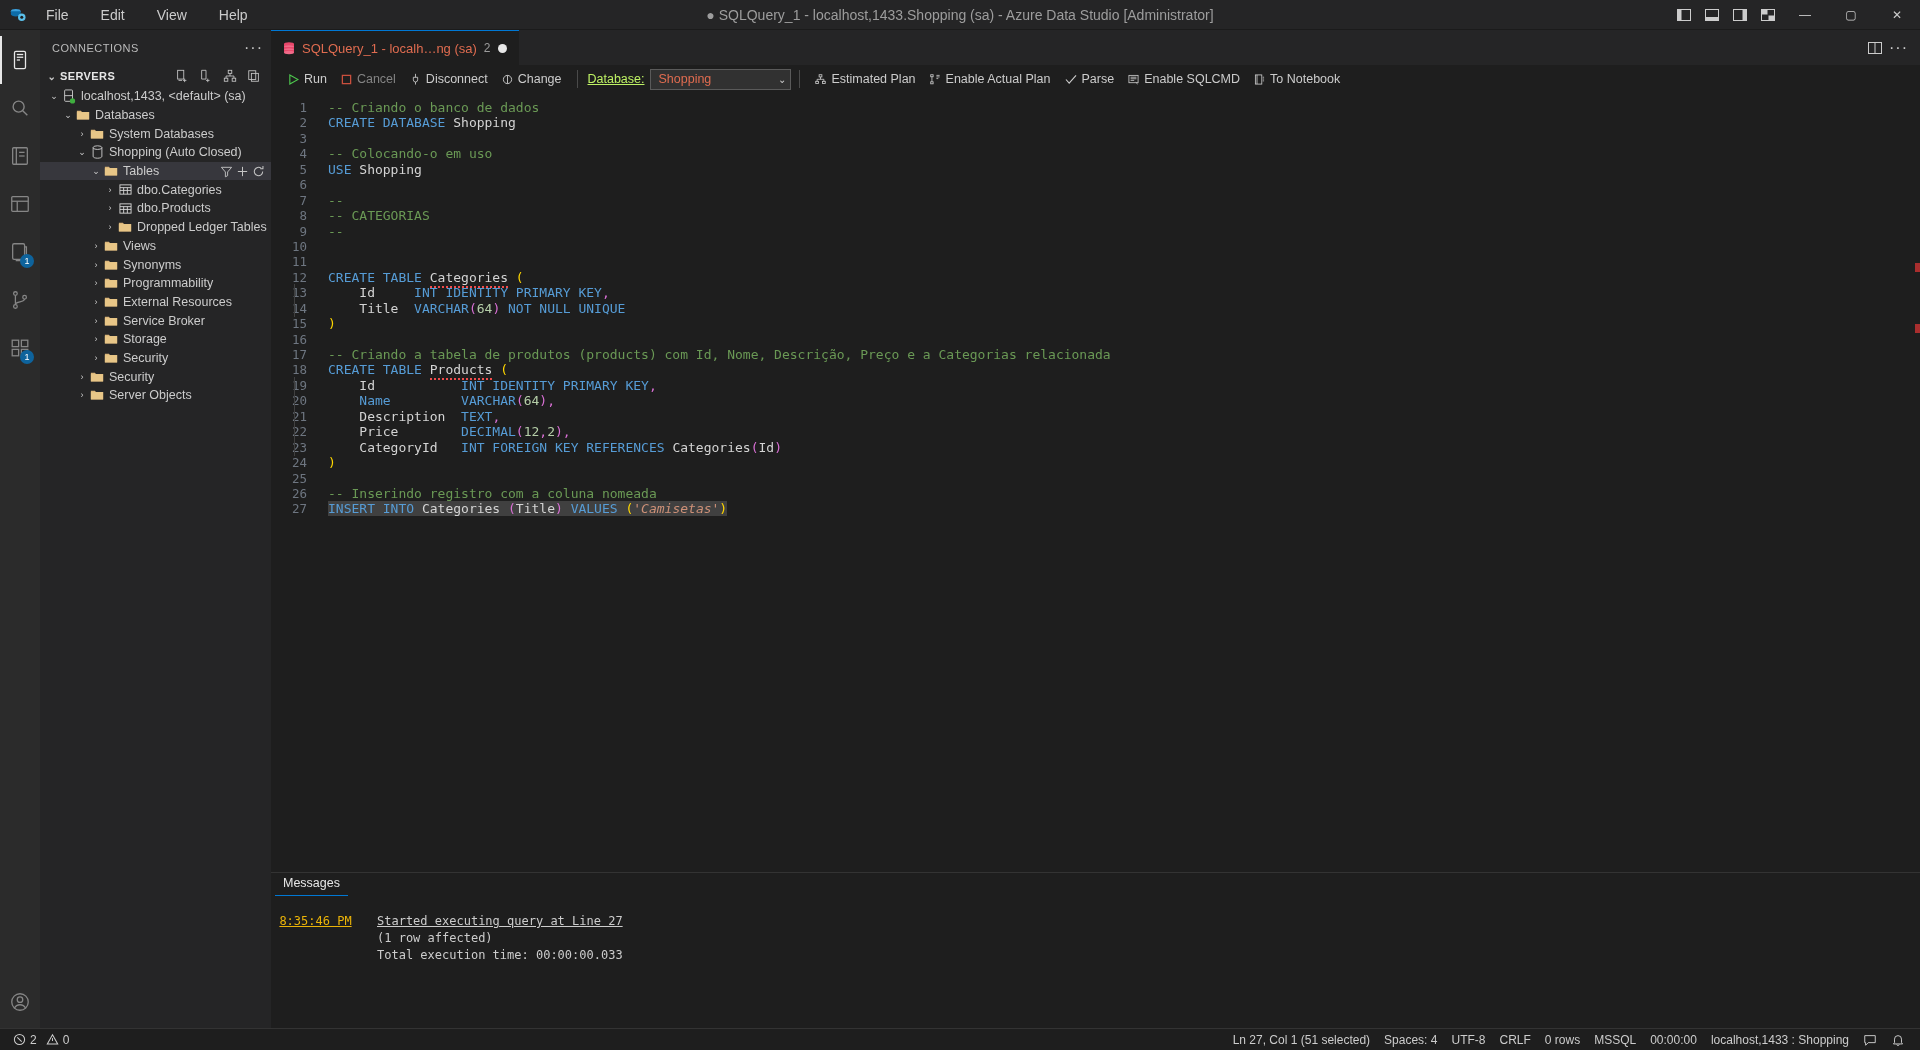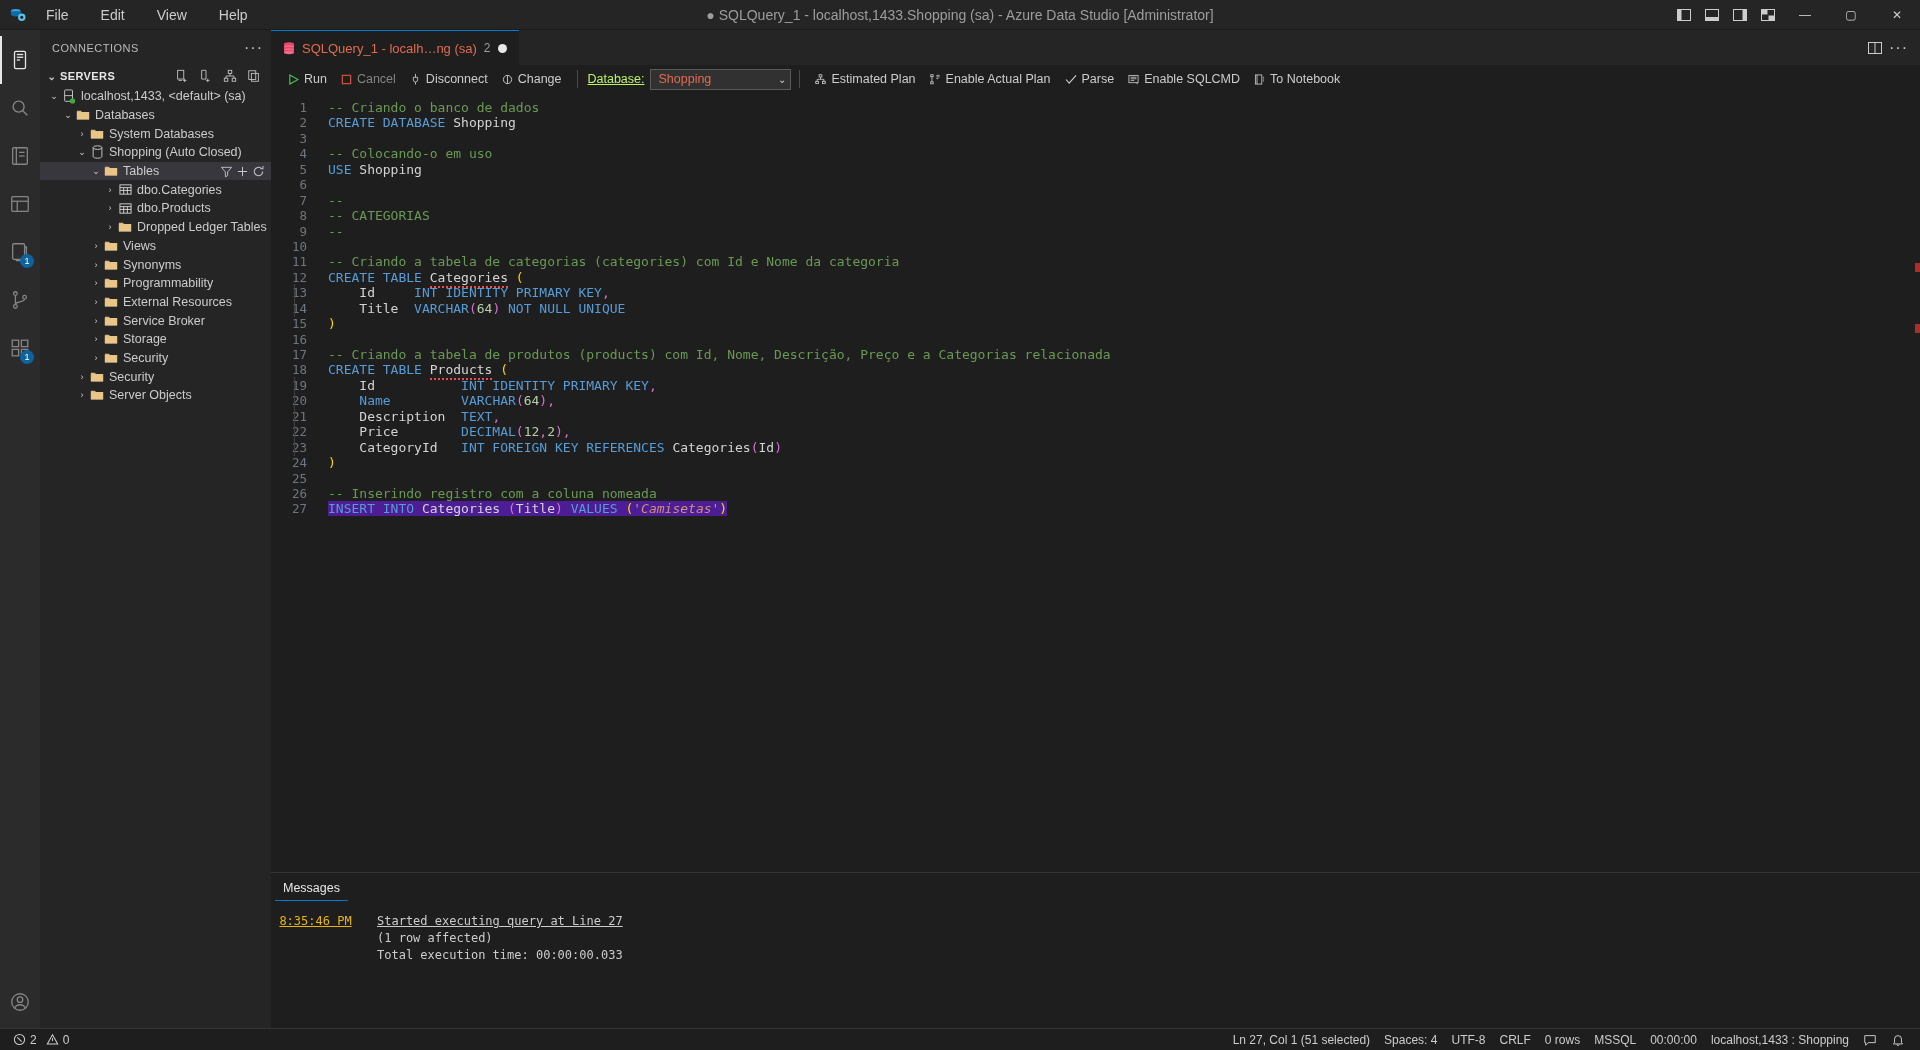--- a/index.html
+++ b/index.html
@@ -123,27 +123,27 @@
     content:""; position:absolute; left:-13px; top:-1px; bottom:-1px; width:1px; background:#404040;
   }
   .kw { color:#569cd6; }
   .cm { color:#6a9955; }
   .id { color:#d4d4d4; }
   .num { color:#b5cea8; }
   .par { color:#ffd700; }
   .par2 { color:#da70d6; }
   .str { color:#ce9178;font-style:italic; }
   .err { border-bottom:2px dotted #f14c4c; padding-bottom:1px; }
-  .selbg { background:#4c1d95; }
+  .selbg { background:#404040; }
   #scroll-marker-a { position:absolute; right:0; top:170px; width:5px; height:9px; background:#a92e2e; }
   #scroll-marker-b { position:absolute; right:0; top:231px; width:5px; height:9px; background:#a92e2e; }
 
   
   #messages-panel { height:208px; background:#1e1e1e; border-top:1px solid #333333; display:flex; flex-direction:column; }
-  #messages-tabs { height:28px; display:flex; align-items:flex-end; padding-left:4px; }
+  #messages-tabs { height:28px; display:flex; align-items:flex-start; padding-left:4px; }
   #messages-tab {
     font-size:12.5px; color:#e7e7e7; padding:3px 8px 5px 8px; border-bottom:1px solid #0078d4;
   }
   #messages-body {
     flex:1; font-family:"DejaVu Sans Mono","Liberation Mono",monospace; font-size:12px;
     padding:12px 0 0 0; color:#cccccc; overflow:hidden;
   }
   .msg-row { display:flex; line-height:17px; }
   .msg-time { width:106px; flex:0 0 106px; text-align:center; padding-right:17px; color:#eab308;text-decoration:underline; }
   .msg-text.link { text-decoration:underline; }
@@ -655,21 +655,21 @@
           <div class="cl"><span class="ln">1</span><span class="ct"><span class="cm">-- Criando o banco de dados</span></span></div>
           <div class="cl"><span class="ln">2</span><span class="ct"><span class="kw">CREATE DATABASE </span><span class="id">Shopping</span></span></div>
           <div class="cl"><span class="ln">3</span><span class="ct"></span></div>
           <div class="cl"><span class="ln">4</span><span class="ct"><span class="cm">-- Colocando-o em uso</span></span></div>
           <div class="cl"><span class="ln">5</span><span class="ct"><span class="kw">USE </span><span class="id">Shopping</span></span></div>
           <div class="cl"><span class="ln">6</span><span class="ct"></span></div>
           <div class="cl"><span class="ln">7</span><span class="ct"><span class="cm">--</span></span></div>
           <div class="cl"><span class="ln">8</span><span class="ct"><span class="cm">-- CATEGORIAS</span></span></div>
           <div class="cl"><span class="ln">9</span><span class="ct"><span class="cm">--</span></span></div>
           <div class="cl"><span class="ln">10</span><span class="ct"></span></div>
-          <div class="cl"><span class="ln">11</span><span class="ct"><span class="cm">-- Criando a tabela de categorias (categories) com Id e Nome da categoria</span></span></div>
+          <div class="cl"><span class="ln">11</span></div>
           <div class="cl"><span class="ln">12</span><span class="ct"><span class="kw">CREATE TABLE </span><span class="id err">Categories</span><span class="id"> </span><span class="par">(</span></span></div>
           <div class="cl"><span class="ln">13</span><span class="ct ind"><span class="id">    Id     </span><span class="kw">INT IDENTITY PRIMARY KEY</span><span class="par2">,</span></span></div>
           <div class="cl"><span class="ln">14</span><span class="ct ind"><span class="id">    Title  </span><span class="kw">VARCHAR</span><span class="par2">(</span><span class="num">64</span><span class="par2">)</span><span class="kw"> NOT NULL UNIQUE</span></span></div>
           <div class="cl"><span class="ln">15</span><span class="ct"><span class="par">)</span></span></div>
           <div class="cl"><span class="ln">16</span><span class="ct"></span></div>
           <div class="cl"><span class="ln">17</span><span class="ct"><span class="cm">-- Criando a tabela de produtos (products) com Id, Nome, Descrição, Preço e a Categorias relacionada</span></span></div>
           <div class="cl"><span class="ln">18</span><span class="ct"><span class="kw">CREATE TABLE </span><span class="id err">Products</span><span class="id"> </span><span class="par">(</span></span></div>
           <div class="cl"><span class="ln">19</span><span class="ct ind"><span class="id">    Id           </span><span class="kw">INT IDENTITY PRIMARY KEY</span><span class="par2">,</span></span></div>
           <div class="cl"><span class="ln">20</span><span class="ct ind"><span class="id">    </span><span class="kw">Name</span><span class="id">         </span><span class="kw">VARCHAR</span><span class="par2">(</span><span class="num">64</span><span class="par2">)</span><span class="par2">,</span></span></div>
           <div class="cl"><span class="ln">21</span><span class="ct ind"><span class="id">    Description  </span><span class="kw">TEXT</span><span class="par2">,</span></span></div>

